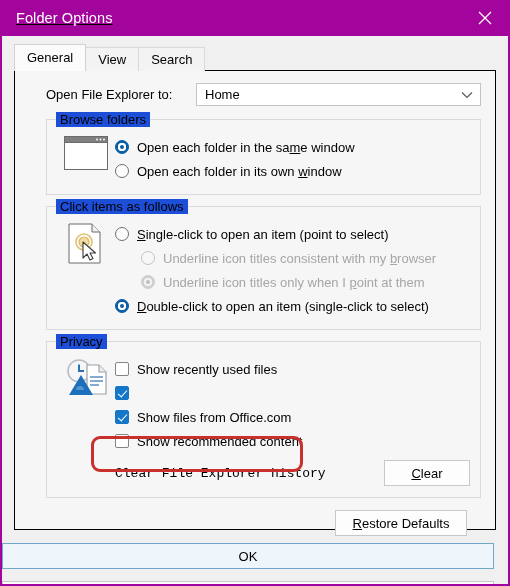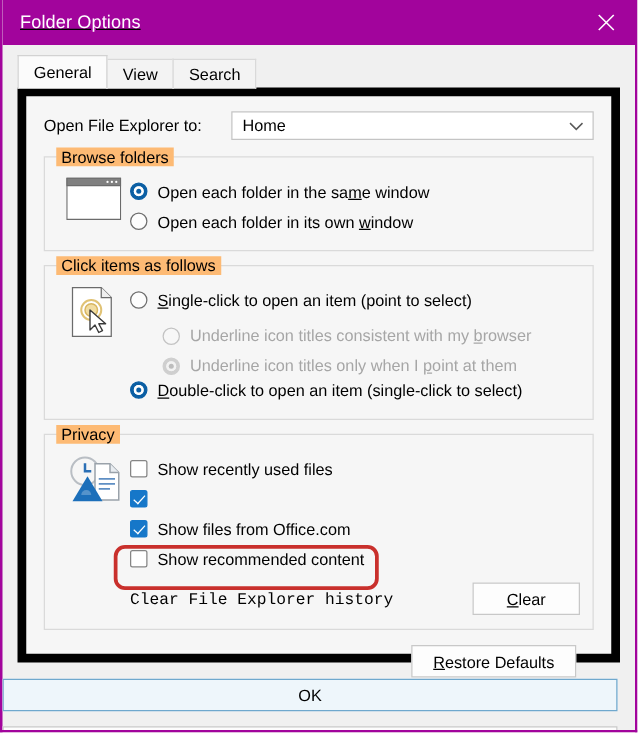--- a/index.html
+++ b/index.html
@@ -75,24 +75,24 @@
     background: #fbfbfb;
     border-color: #d2d2d2;
     position: relative;
     z-index: 3;
   }
   
   .tabpage {
     position: relative;
     margin: -1px 12px 0 12px;
     background: #f6f6f6;
-    border: 7px solid #000000;
+    border: 1px solid #000000;
     height: 460px;
     box-sizing: border-box;
-    padding: 12px 14px 0 14px;
+    padding: 12px 14px 0 31px;
     z-index: 1;
   }
   
   .combo-row {
     display: flex;
     align-items: center;
     margin-bottom: 13px;
   }
   .combo-label {
     font-size: 13px;
@@ -119,21 +119,21 @@
     position: relative;
     border: 1px solid #dadada;
     margin-bottom: 11px;
     padding: 14px 10px 11px 10px;
     box-sizing: border-box;
   }
   .group-title {
     position: absolute;
     top: -8px;
     left: 9px;
-    background: #fdba74;
+    background: #1d4ed8;
     padding: 0 4px;
     font-size: 13px;
     color: #000;
   }
   .group-body {
     display: flex;
     align-items: flex-start;
   }
   .group-icon {
     width: 58px;
@@ -146,21 +146,21 @@
   
   .opt {
     display: flex;
     align-items: center;
     min-height: 24px;
     font-size: 13px;
     color: #000;
     cursor: default;
   }
   .opt.indent { padding-left: 26px; }
-  .opt.disabled { color: #a6a6a6; align-items: flex-end; }
+  .opt.disabled { color: #a6a6a6; }
   .opt-label { margin-left: 8px; white-space: nowrap; }
   .u { text-decoration: underline; }
   
   .radio {
     width: 14px; height: 14px; flex: none;
     border-radius: 50%;
     box-sizing: border-box;
     background: #fdfdfd;
     border: 1px solid #6e6e6e;
     position: relative;

